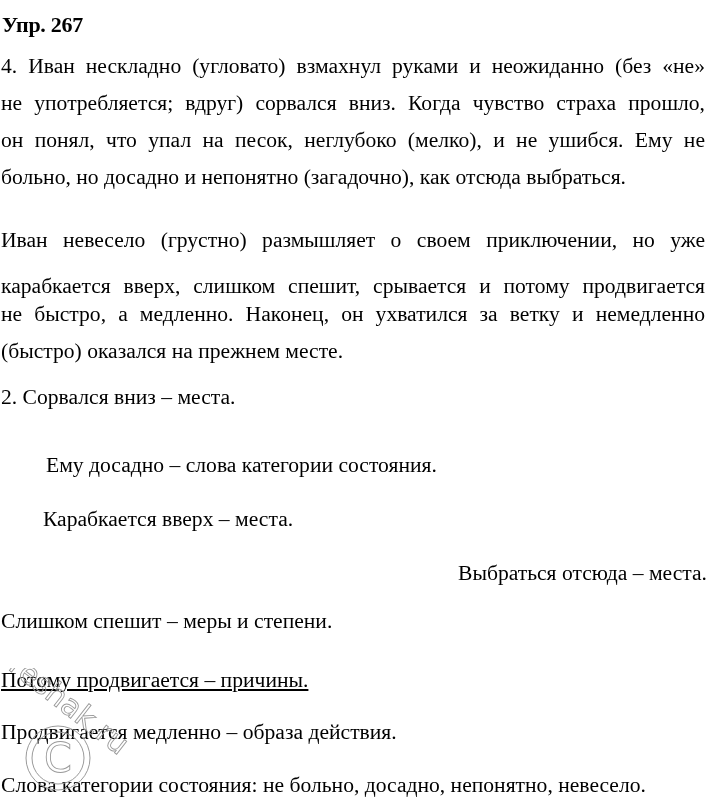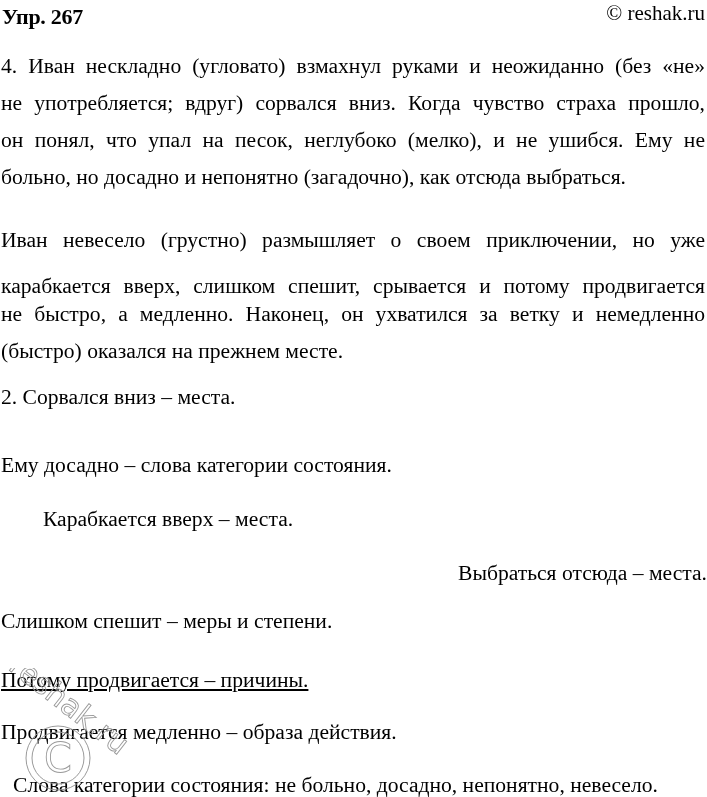--- a/index.html
+++ b/index.html
@@ -5,21 +5,21 @@
     html, body { margin: 0; padding: 0; background: #ffffff; }
     body {
       width: 707px; height: 797px; position: relative; overflow: hidden;
       font-family: "Liberation Serif", "DejaVu Serif", serif;
       color: #000000;
     }
     .header {
       position: absolute; left: 0; top: 0; width: 707px; height: 30px;
     }
     .title {
-      position: absolute; left: 2px; top: 4px;
+      position: absolute; left: 2px; top: 12px;
       font-weight: bold; font-size: 22px; line-height: 26px; letter-spacing: -0.3px;
     }
     .copyright {
       position: absolute; right: 2px; top: 0px;
       font-size: 21px; line-height: 26px;
     }
     .line {
       position: absolute; left: 1px; right: 0;
       font-size: 21.6px; line-height: 26px; white-space: nowrap;
     }
@@ -30,44 +30,43 @@
     .watermark {
       position: absolute; left: 8px; top: 668px; width: 130px; height: 129px;
       pointer-events: none;
     }
   </style>
 </head>
 <body>
 
 <div class="header">
   <div class="title">Упр. 267</div>
-  <div class="copyright">© reshak.ru</div>
 </div>
 
 <div>
   <div class="line justify" style="top:53px;">4. Иван нескладно (угловато) взмахнул руками и неожиданно (без «не»</div>
   <div class="line justify" style="top:90px;">не употребляется; вдруг) сорвался вниз. Когда чувство страха прошло,</div>
   <div class="line justify" style="top:127px;">он понял, что упал на песок, неглубоко (мелко), и не ушибся. Ему не</div>
   <div class="line" style="top:164px;">больно, но досадно и непонятно (загадочно), как отсюда выбраться.</div>
 
   <div class="line justify" style="top:227px;">Иван невесело (грустно) размышляет о своем приключении, но уже</div>
   <div class="line justify" style="top:273px;">карабкается вверх, слишком спешит, срывается и потому продвигается</div>
   <div class="line justify" style="top:301px;">не быстро, а медленно. Наконец, он ухватился за ветку и немедленно</div>
   <div class="line" style="top:338px;">(быстро) оказался на прежнем месте.</div>
 </div>
 
 <div>
   <div class="line" style="top:384px;">2. Сорвался вниз – места.</div>
-  <div class="line" style="top:452px;">Ему досадно – слова категории состояния.</div>
+  <div class="line" style="top:452px;margin-left:45px;">Ему досадно – слова категории состояния.</div>
   <div class="line" style="top:506px;padding-left:42px;">Карабкается вверх – места.</div>
   <div class="line" style="top:560px;text-align:right;">Выбраться отсюда – места.</div>
   <div class="line" style="top:608px;">Слишком спешит – меры и степени.</div>
   <div class="line" style="top:667px;text-decoration:underline;">Потому продвигается – причины.</div>
   <div class="line" style="top:719px;">Продвигается медленно – образа действия.</div>
-  <div class="line" style="top:772px;padding-left:12px;">Слова категории состояния: не больно, досадно, непонятно, невесело.</div>
+  <div class="line" style="top:772px;">Слова категории состояния: не больно, досадно, непонятно, невесело.</div>
 </div>
 
 <svg class="watermark" viewBox="0 0 130 129">
   <g fill="none" stroke="#9a9a9a" stroke-width="1">
     <circle cx="50" cy="90" r="32"></circle>
     <circle cx="50" cy="90" r="26"></circle>
     <text x="36" y="104" font-family="DejaVu Sans, sans-serif" font-size="40" fill="none" stroke="#9a9a9a" stroke-width="0.9">C</text>
     <text x="-4" y="30" font-family="DejaVu Sans, sans-serif" font-size="30" fill="none" stroke="#9a9a9a" stroke-width="0.9" transform="rotate(38 40 20)">reshak.ru</text>
   </g>
 </svg>

